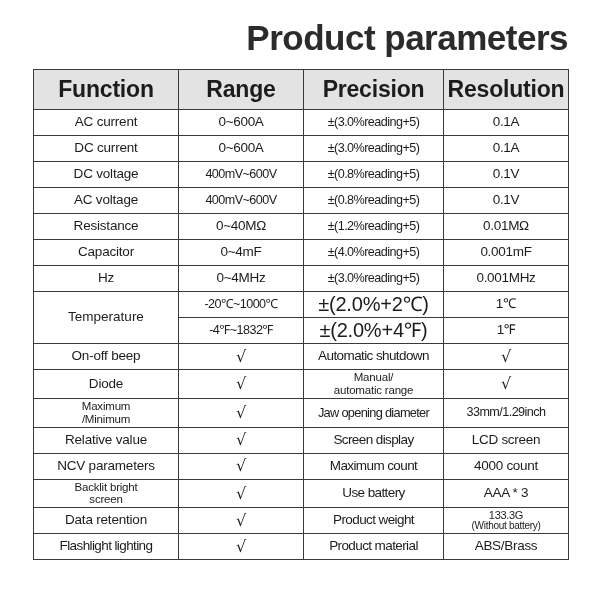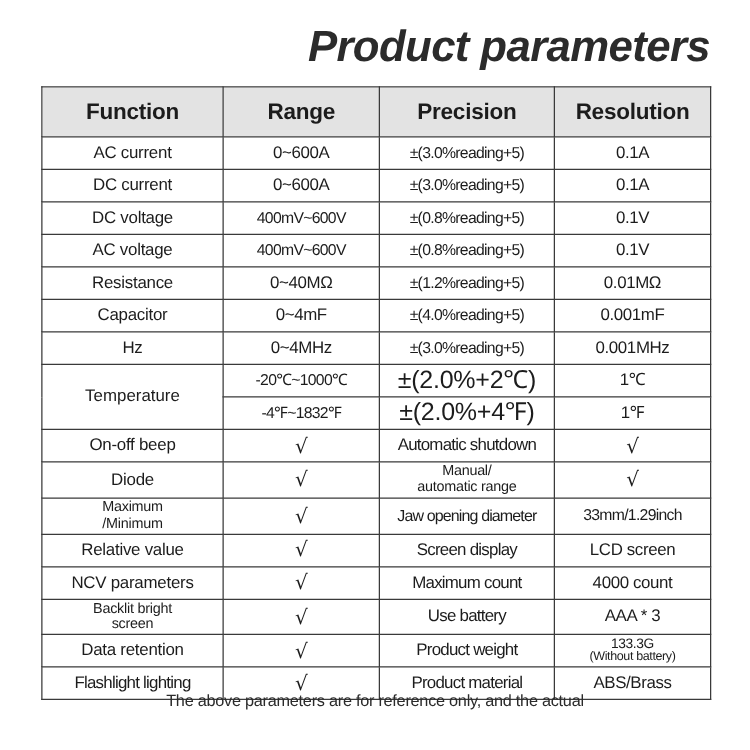--- a/index.html
+++ b/index.html
@@ -25,21 +25,20 @@
     left: 33px;
     top: 16px;
     width: 535px;
     text-align: right;
     font-size: 35px;
     font-weight: bold;
     color: #2b2b2b;
     letter-spacing: -0.5px;
     line-height: 44px;
     white-space: nowrap;
-    font-style: italic;
   }
 
   
   .table-wrap {
     position: absolute;
     left: 33px;
     top: 69px;
     width: 535px;
   }
 
@@ -63,21 +62,21 @@
     line-height: 1.08;
     padding: 1px 2px;
     height: 26px;
     background: #ffffff;
     overflow: hidden;
     white-space: nowrap;
   }
 
   table.spec th {
     background: #e3e3e3;
-    font-size: 18px;
+    font-size: 23px;
     font-weight: bold;
     height: 40px;
     letter-spacing: -0.2px;
   }
 
   
   td.lbl {
     background: #e3e3e3;
     font-size: 15px;
     letter-spacing: -0.2px;
@@ -269,16 +268,15 @@
           <td class="val check">√</td>
           <td class="lbl tight">Product material</td>
           <td class="val">ABS/Brass</td>
         </tr>
 
       </tbody>
     </table>
   </div>
 
   <div class="footer">
-    <span>The above parameters are for reference only, and the actual</span>
   </div>
 
 </div>
 
 </body></html>

